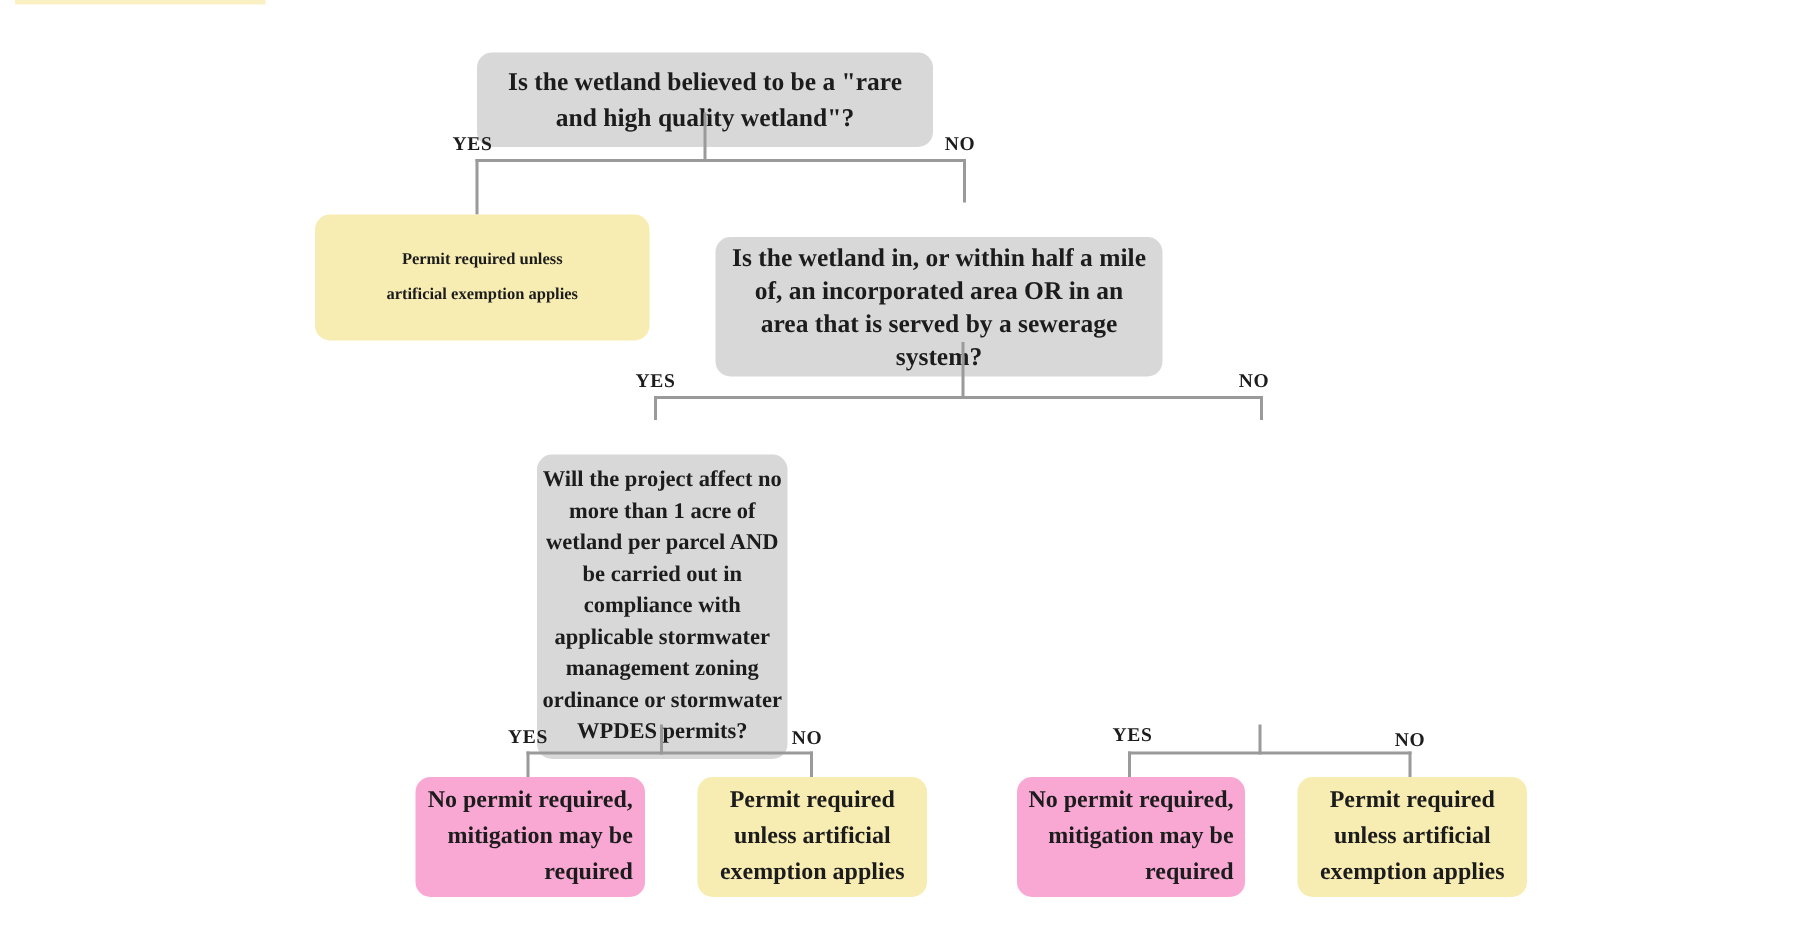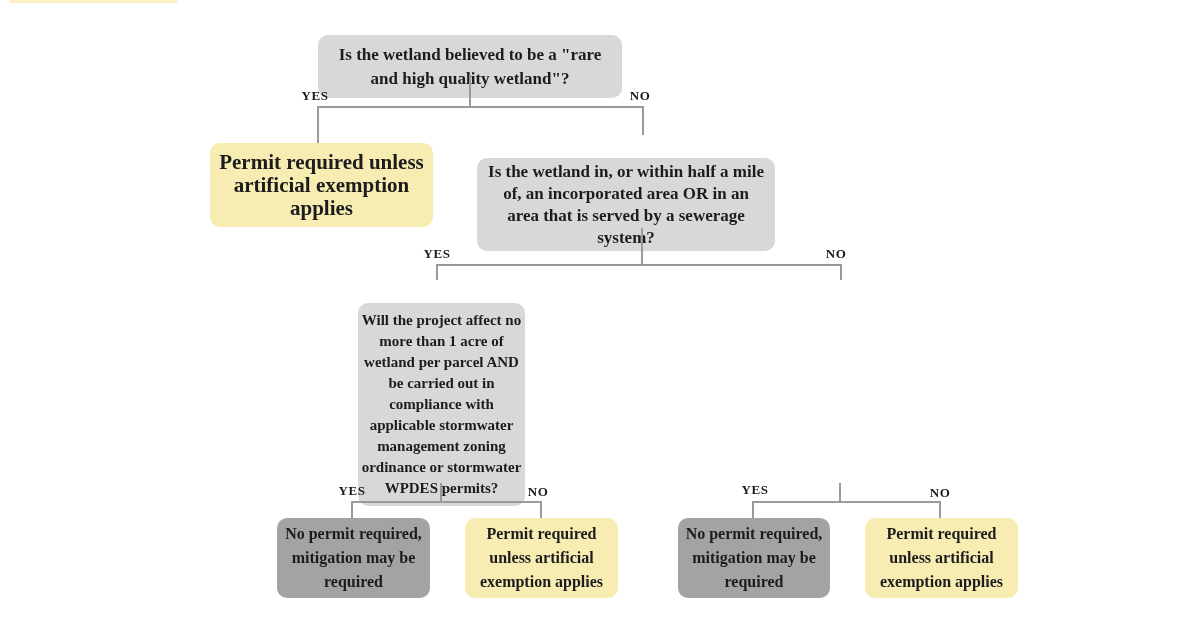--- a/index.html
+++ b/index.html
@@ -18,21 +18,21 @@
     align-items: center;
     justify-content: center;
     text-align: center;
     white-space: pre-line;
     color: #1c1c1c;
     font-weight: bold;
     box-sizing: border-box;
   }
   .q      { background: #d8d8d8; margin-top: 23px; }
   .yellow { background: #f7ecb2; }
-  .teal   { background: #a3a3a3; }
+  .teal   { background: #f9a8d4; text-align: right; }
   .line {
     position: absolute;
     background: #9a9a9a;
   }
   .blabel {
     position: absolute;
     width: 54px;
     text-align: center;
     font-size: 13px;
     font-weight: bold;
@@ -55,21 +55,21 @@
 and high quality wetland"?</div>
 
   <div class="line" style="left:469px; top:75px;  width:2px;   height:33px;"></div>
   <div class="line" style="left:317px; top:106px; width:327px; height:2px;"></div>
   <div class="line" style="left:317px; top:106px; width:2px;   height:37px;"></div>
   <div class="line" style="left:642px; top:106px; width:2px;   height:29px;"></div>
 
   <div class="blabel" style="left:288px; top:88px;">YES</div>
   <div class="blabel" style="left:613px; top:88px;">NO</div>
 
-  <div class="node yellow" style="left:210px; top:143px; width:223px; height:84px; font-size:21px; line-height:23px;text-align:center;">Permit required unless
+  <div class="node yellow" style="left:210px; top:143px; width:223px; height:84px; font-size:11px; line-height:23px;text-align:center;">Permit required unless
 artificial exemption applies</div>
 
   <div class="node q" style="left:477px; top:135px; width:298px; height:93px; font-size:17px; line-height:22px;">Is the wetland in, or within half a mile
 of, an incorporated area OR in an
 area that is served by a sewerage
 system?</div>
 
   <div class="line" style="left:641px; top:228px; width:2px;   height:38px;"></div>
   <div class="line" style="left:436px; top:264px; width:406px; height:2px;"></div>
   <div class="line" style="left:436px; top:264px; width:2px;   height:16px;"></div>

